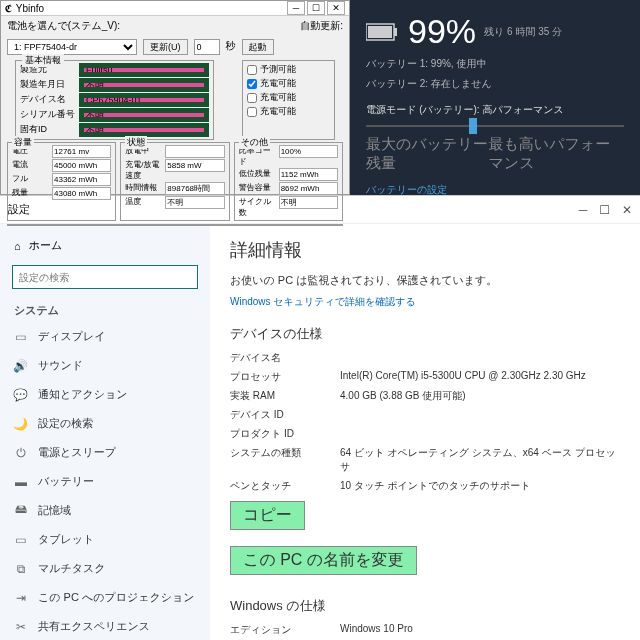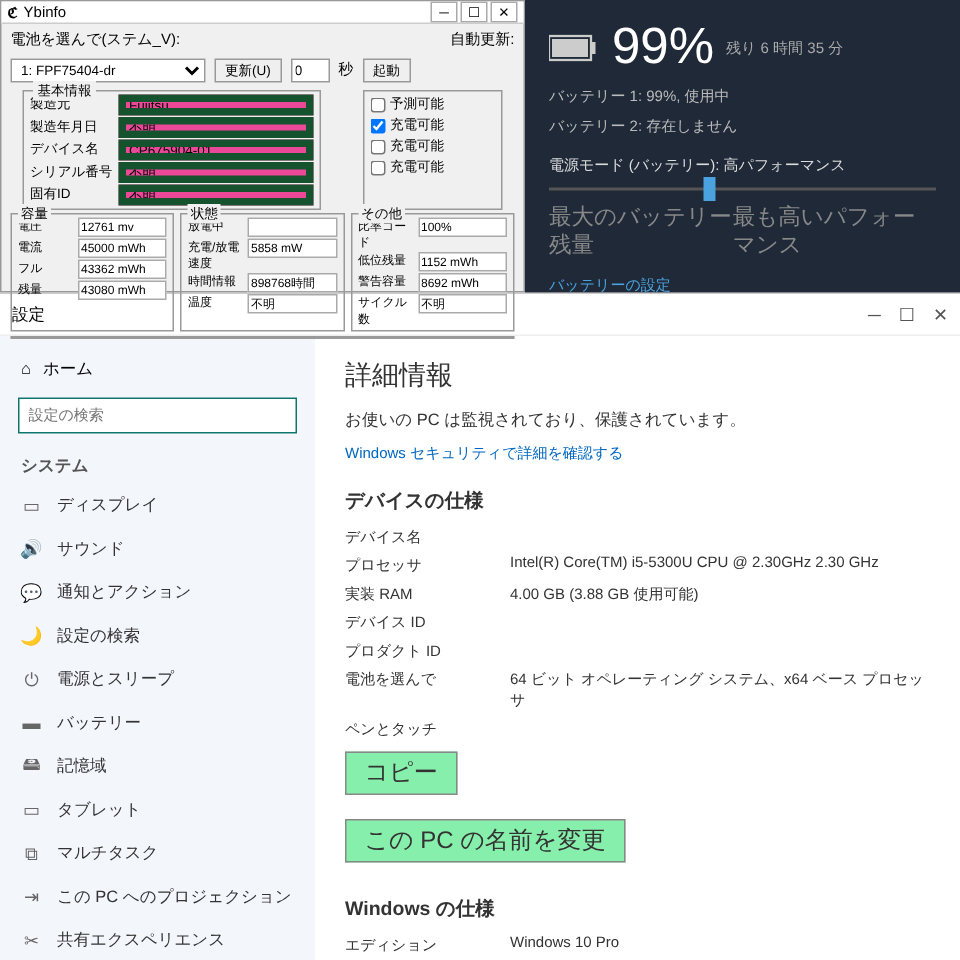--- a/index.html
+++ b/index.html
@@ -48,21 +48,21 @@
 .home{padding:6px 14px;font-size:11px;display:flex;align-items:center;gap:8px}
 .search{margin:6px 12px}
 .search input{width:100%;height:24px;border:1px solid #0f766e;padding:0 6px;font-size:10px;background:#fff}
 .cat{padding:8px 14px 4px;font-size:11px;color:#555;font-weight:bold}
 .sitem{padding:7px 14px;font-size:11px;display:flex;align-items:center;gap:10px;cursor:pointer;color:#333}
 .sitem .ico{width:14px;height:14px;display:flex;align-items:center;justify-content:center;color:#666;font-size:12px}
 .content{flex:1;padding:14px 20px;overflow:hidden;font-size:11px;color:#333}
 .content h1{font-size:18px;font-weight:normal;margin-bottom:10px}
 .content .protect{font-size:11px;margin-bottom:6px;line-height:1.5}
 .content .seclink{color:#0067c0;font-size:10px;margin-bottom:16px;display:block}
-.content h2{font-size:13px;font-weight:700;margin:14px 0 8px}
+.content h2{font-size:13px;font-weight:400;margin:14px 0 8px}
 .spec{display:grid;grid-template-columns:100px 1fr;gap:5px 10px;font-size:10px}
 .spec .redact{background:#ddd;height:11px;width:120px}
 .btn{border:1px solid #888;padding:3px 12px;font-size:16px;background:#86efac;margin:8px 0;display:inline-block}
 </style>
 </head>
 <body>
 
 <div class="top">
  <div class="ybinfo">
   <div class="titlebar">
@@ -257,23 +257,24 @@
             <span>デバイス名</span>
             <span><span class="redact"></span></span>
             <span>プロセッサ</span>
             <span>Intel(R) Core(TM) i5-5300U CPU @ 2.30GHz   2.30 GHz</span>
             <span>実装 RAM</span>
             <span>4.00 GB (3.88 GB 使用可能)</span>
             <span>デバイス ID</span>
             <span><span class="redact"></span></span>
             <span>プロダクト ID</span>
             <span><span class="redact"></span></span>
-            <span>電池を選んで</span>
+            <span>システムの種類</span>
             <span>64 ビット オペレーティング システム、x64 ベース プロセッサ</span>
             <span>ペンとタッチ</span>
+            <span>10 タッチ ポイントでのタッチのサポート</span>
           </div>
     <div class="btn">コピー</div><br>
     <div class="btn">この PC の名前を変更</div>
     <h2>Windows の仕様</h2>
     <div class="spec" id="winspecs">
             <span>エディション</span>
             <span>Windows 10 Pro</span>
             <span>バージョン</span>
             <span>20H2</span>
           </div>

